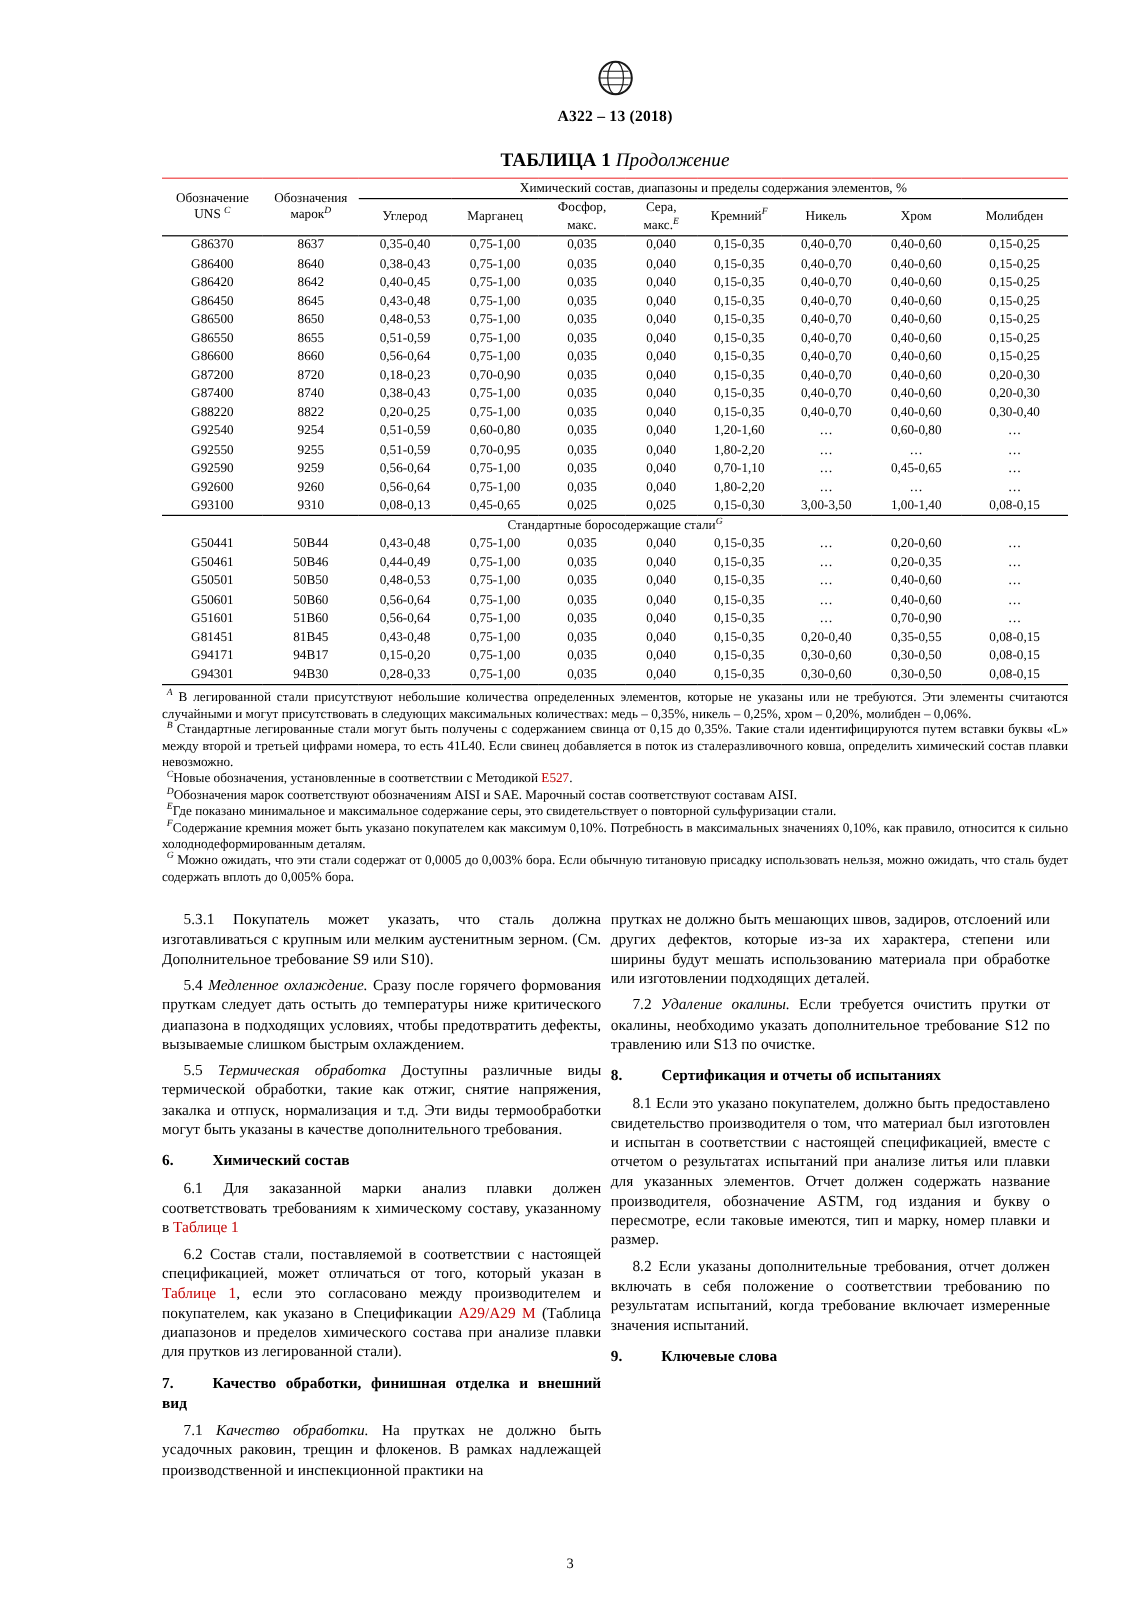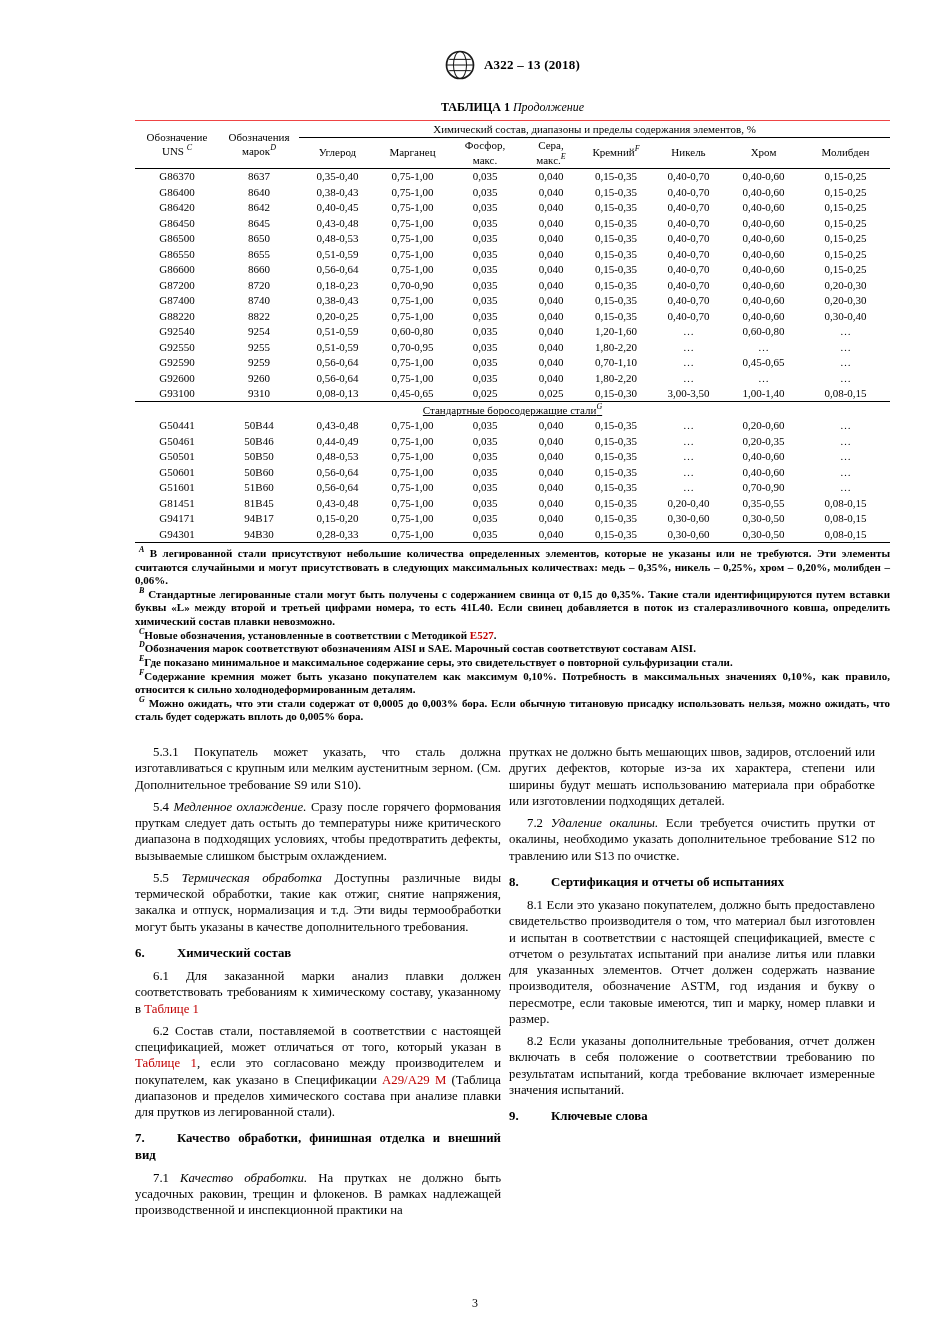--- a/index.html
+++ b/index.html
@@ -1,40 +1,40 @@
 <!DOCTYPE html>
 <html style="--link-color: #c00000;"><head>
 <meta charset="utf-8">
 <style>
   * { margin:0; padding:0; box-sizing:border-box; }
   html,body { width:950px; height:1343px; background:#ffffff; overflow:hidden; }
   body { font-family:"Liberation Serif", serif; color:#000; position:relative; }
   .page { padding:50px 60px 0 135px; position:relative; height:1343px; }
 
   
-  .doc-header { display:flex; align-items:center; justify-content:center; gap:9px; margin-bottom:20px; }
+  .doc-header { display:flex; align-items:center; justify-content:center; gap:9px; margin-bottom:20px;flex-direction:column; }
   .doc-code { font-weight:bold; font-size:13px; letter-spacing:.2px; }
   .logo-wrap { width:30px; height:30px; display:inline-block; }
 
   
-  .table-title { text-align:center; font-size:12px; margin-bottom:5px; }
+  .table-title { text-align:center; font-size:16px; margin-bottom:5px; }
   .tt-bold { font-weight:bold; }
   .tt-italic { font-style:italic; }
 
   
   table.comp { width:100%; border-collapse:collapse; border-top:1px solid #ef4444; border-bottom:1px solid #000; font-size:11px; }
   table.comp th, table.comp td { text-align:center; padding:0.5px 2px; font-weight:normal; vertical-align:middle; line-height:1.32; }
   thead th { border-bottom:1px solid #000; padding-top:2px; padding-bottom:2px; }
   th.span-h { border-bottom:1px solid #000; }
-  td.divider-cell { border-top:1px solid #000; padding:1px 0 1.5px;text-decoration:underline; }
+  td.divider-cell { border-top:1px solid #000; padding:1px 0 1.5px; }
   .sup-i { font-style:italic; font-size:8px; vertical-align:super; line-height:0; }
   sup { line-height:0; }
 
   
-  .footnotes { margin-top:4px; font-size:11px; line-height:1.24;font-weight:bold; }
+  .footnotes { margin-top:4px; font-size:11px; line-height:1.24; }
   .footnote { text-align:justify; text-indent:4px; }
   .lnk { color:var(--link-color,#c00000); cursor:pointer; }
 
   
   .body-cols { display:flex; gap:8px; margin-top:20px; }
   .col { width:366px; font-size:12.8px; line-height:1.27; }
   .para { text-align:justify; text-indent:18px; margin-bottom:6px; }
   .para.noindent { text-indent:0; }
   .it { font-style:italic;margin-top:48px; }
   .sec-heading { font-weight:bold; text-align:justify; margin:10px 0 7px; }

